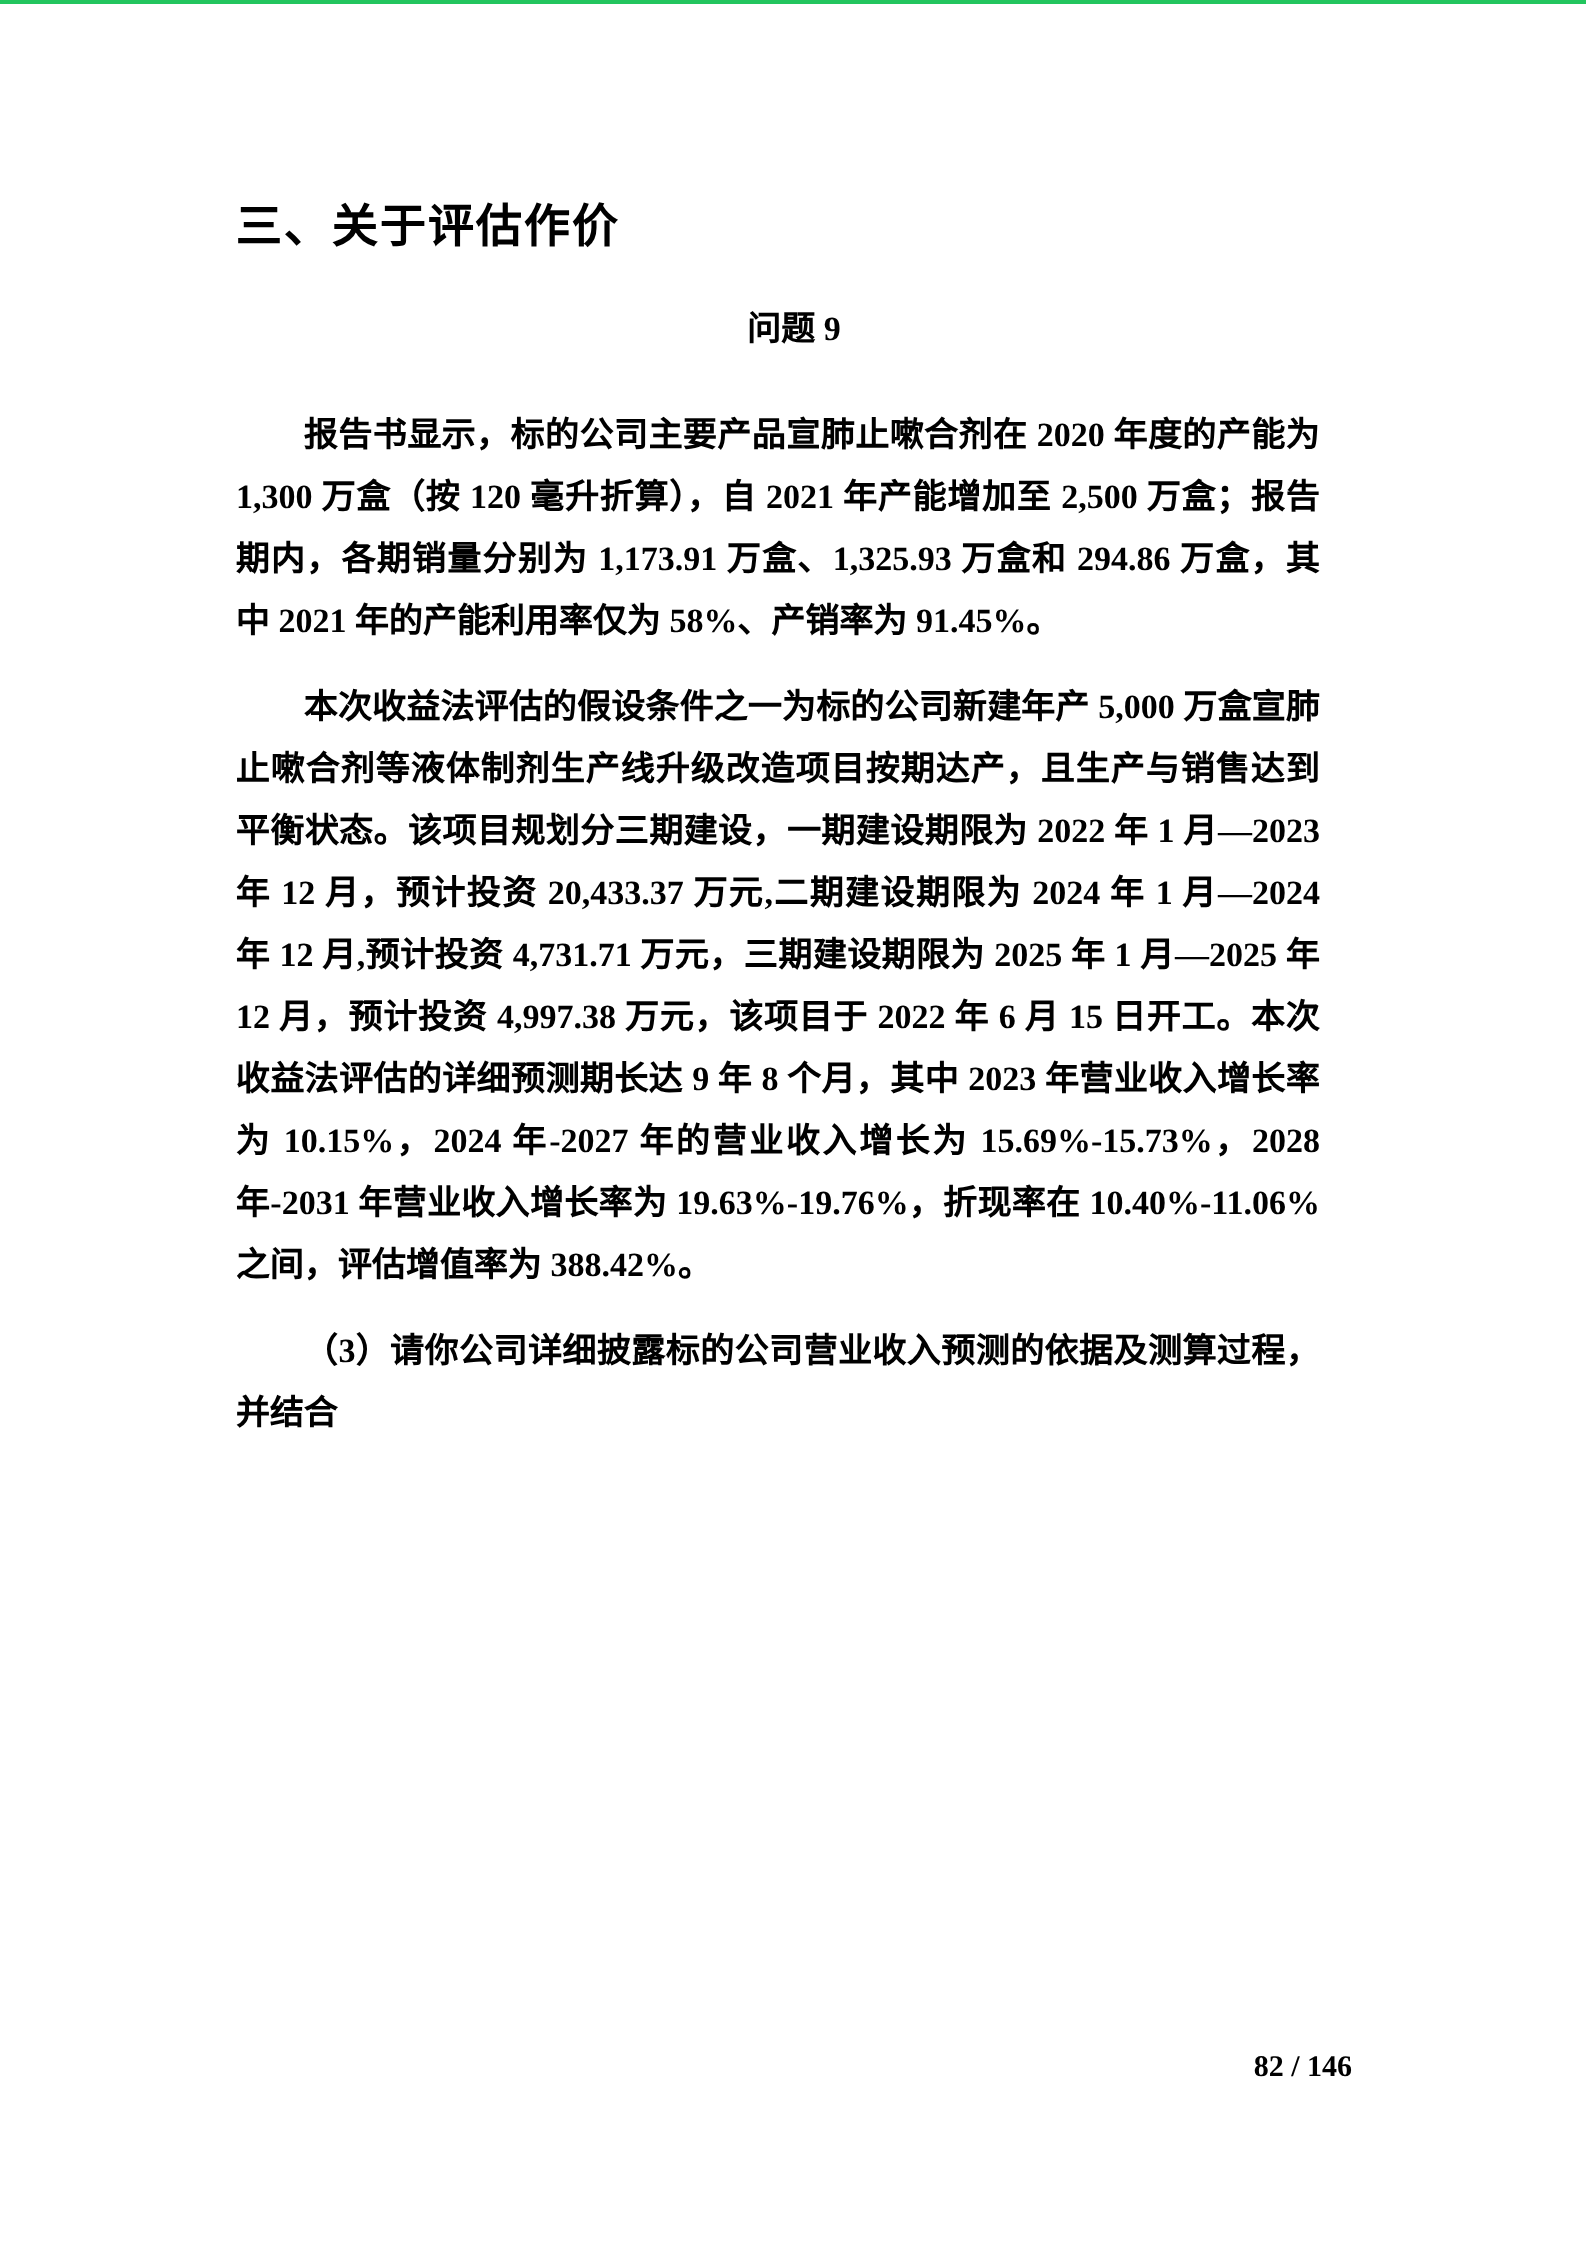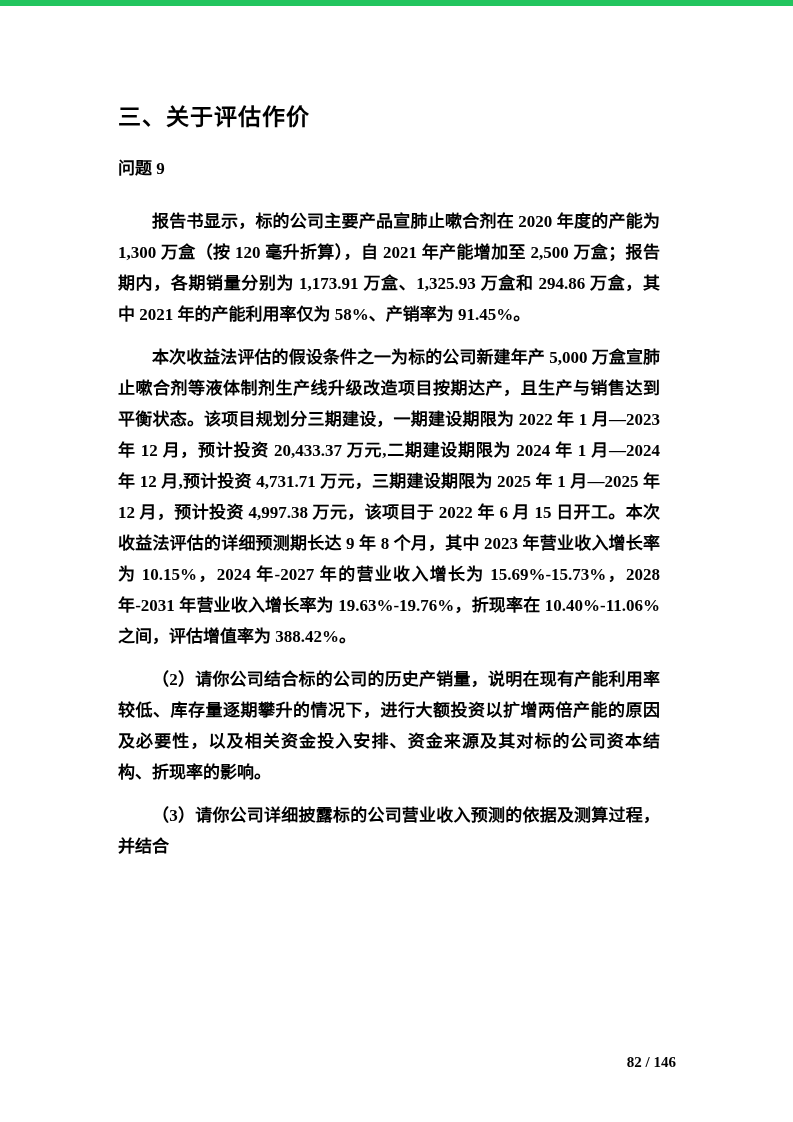--- a/index.html
+++ b/index.html
@@ -6,66 +6,65 @@
     margin: 0;
     padding: 0;
     background: #ffffff;
   }
   .page {
     position: relative;
     width: 793px;
     height: 1122px;
     box-sizing: border-box;
     background: #ffffff;
-    border-top: 6px solid #22c55e;
+    border-top: 2px solid #22c55e;
     padding: 97px 117px 0 118px;
     font-family: "Liberation Serif", "DejaVu Serif", serif;
     color: #000000;
     overflow: hidden;
   }
   .section-title {
     font-size: 23px;
     font-weight: bold;
     line-height: 30px;
     margin: 0 0 25px 0;
     letter-spacing: 1px;
   }
   .question-label {
     font-size: 17px;
     font-weight: bold;
     line-height: 22px;
     margin: 0 0 26px 0;
+    text-align: center;
   }
   .body-text p {
     font-size: 17px;
     font-weight: bold;
     line-height: 31px;
     text-align: justify;
     text-indent: 2em;
     margin: 0 16px 12px 0;
   }
   .page-footer {
     position: absolute;
     top: 1022px;
     right: 117px;
     font-size: 15px;
     font-weight: bold;
     line-height: 20px;
-    margin-top: 24px;
   }
 </style>
 </head>
 <body>
 
 <div class="page">
   <h1 class="section-title">三、关于评估作价</h1>
 
   <h2 class="question-label">问题 9</h2>
 
   <div class="body-text">
     <p>报告书显示，标的公司主要产品宣肺止嗽合剂在 2020 年度的产能为 1,300 万盒（按 120 毫升折算），自 2021 年产能增加至 2,500 万盒；报告期内，各期销量分别为 1,173.91 万盒、1,325.93 万盒和 294.86 万盒，其中 2021 年的产能利用率仅为 58%、产销率为 91.45%。</p>
     <p>本次收益法评估的假设条件之一为标的公司新建年产 5,000 万盒宣肺止嗽合剂等液体制剂生产线升级改造项目按期达产，且生产与销售达到平衡状态。该项目规划分三期建设，一期建设期限为 2022 年 1 月—2023 年 12 月，预计投资 20,433.37 万元,二期建设期限为 2024 年 1 月—2024 年 12 月,预计投资 4,731.71 万元，三期建设期限为 2025 年 1 月—2025 年 12 月，预计投资 4,997.38 万元，该项目于 2022 年 6 月 15 日开工。本次收益法评估的详细预测期长达 9 年 8 个月，其中 2023 年营业收入增长率为 10.15%，2024 年-2027 年的营业收入增长为 15.69%-15.73%，2028 年-2031 年营业收入增长率为 19.63%-19.76%，折现率在 10.40%-11.06%之间，评估增值率为 388.42%。</p>
-    <p>（2）请你公司结合标的公司的历史产销量，说明在现有产能利用率较低、库存量逐期攀升的情况下，进行大额投资以扩增两倍产能的原因及必要性，以及相关资金投入安排、资金来源及其对标的公司资本结构、折现率的影响。</p>
     <p>（3）请你公司详细披露标的公司营业收入预测的依据及测算过程，并结合</p>
   </div>
 
   <div class="page-footer">82 / 146</div>
 </div>
 
 </body></html>

